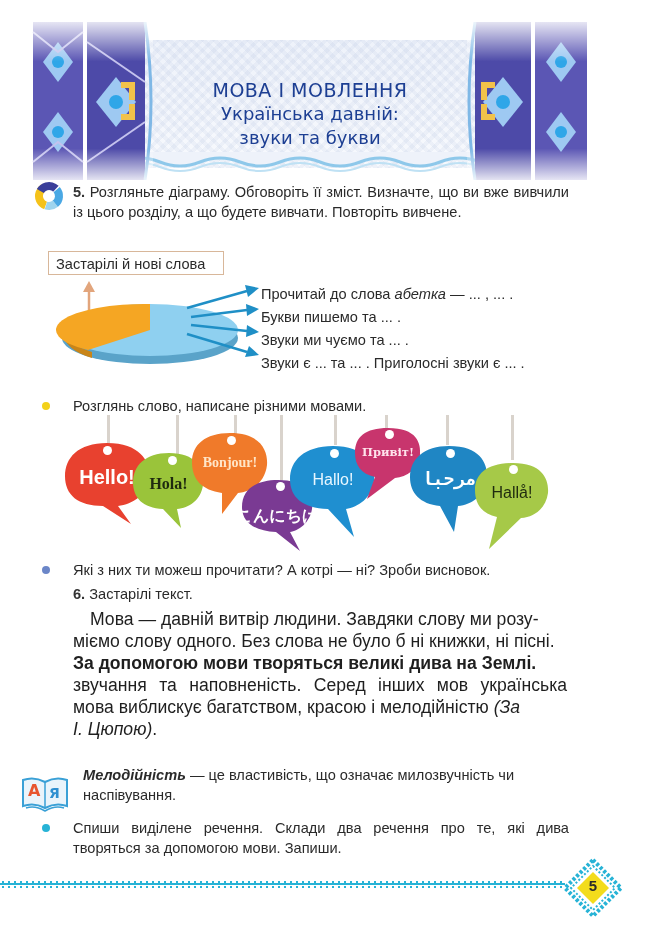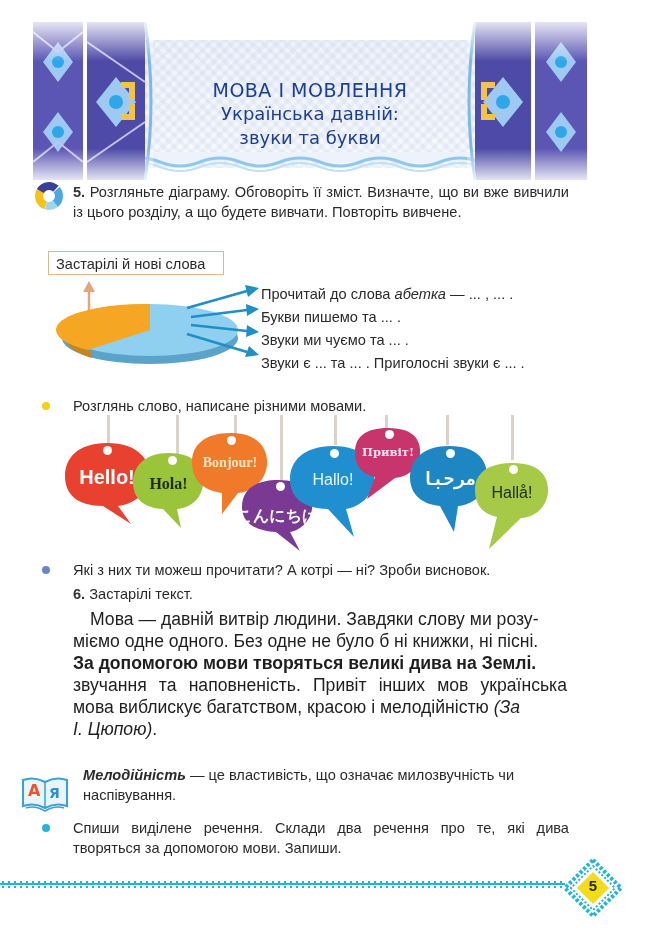--- a/index.html
+++ b/index.html
@@ -284,23 +284,23 @@
 <div class="bullet" style="left:42px; top:566px; background:#6b86c8;"></div>
 <div class="p" style="left:73px; top:560px;">Які з них ти можеш прочитати? А котрі — ні? Зроби висновок.</div>
 
 <div class="p" style="left:73px; top:584px;">
   <span class="num">6.</span>
   <span>Застарілі текст.</span>
 </div>
 
 <div class="read" style="top:608px;">
   <div style="white-space:nowrap;"><span class="ind"></span><span>Мова — давній витвір людини. Завдяки слову ми розу-</span></div>
-  <div style="white-space:nowrap;">міємо одне одного. Без одне не було б ні книжки, ні пісні.</div>
+  <div style="white-space:nowrap;">міємо слову одного. Без слова не було б ні книжки, ні пісні.</div>
   <div style="white-space:nowrap;"><b>За допомогою мови творяться великі дива на Землі.</b></div>
-  <div style="text-align:justify; text-align-last:justify;">звучання та наповненість. Привіт інших мов українська</div>
+  <div style="text-align:justify; text-align-last:justify;">звучання та наповненість. Серед інших мов українська</div>
   <div style="white-space:nowrap;"><span>мова виблискує багатством, красою і мелодійністю</span> <i>(За</i></div>
   <div><i>І. Цюпою)</i><span>.</span></div>
 </div>
 
 <svg class="book-icon" viewBox="0 0 50 42">
   <path d="M3 10 L 3 36 Q 14 32 25 38 Q 36 32 47 36 L 47 10 Q 36 6 25 12 Q 14 6 3 10 Z" fill="#eaf4fb" stroke="#3aa0d6" stroke-width="2"></path>
   <line x1="25" y1="12" x2="25" y2="38" stroke="#3aa0d6" stroke-width="1.5"></line>
   <path d="M6 38 Q 15 35 25 41 Q 35 35 44 38" fill="none" stroke="#3aa0d6" stroke-width="1.5"></path>
   <text x="8" y="26" font-family="DejaVu Sans, sans-serif" font-weight="bold" font-size="16" fill="#e8552f">А</text>
   <text x="29" y="28" font-family="DejaVu Sans, sans-serif" font-weight="bold" font-size="14" fill="#2f8fd0">Я</text>

